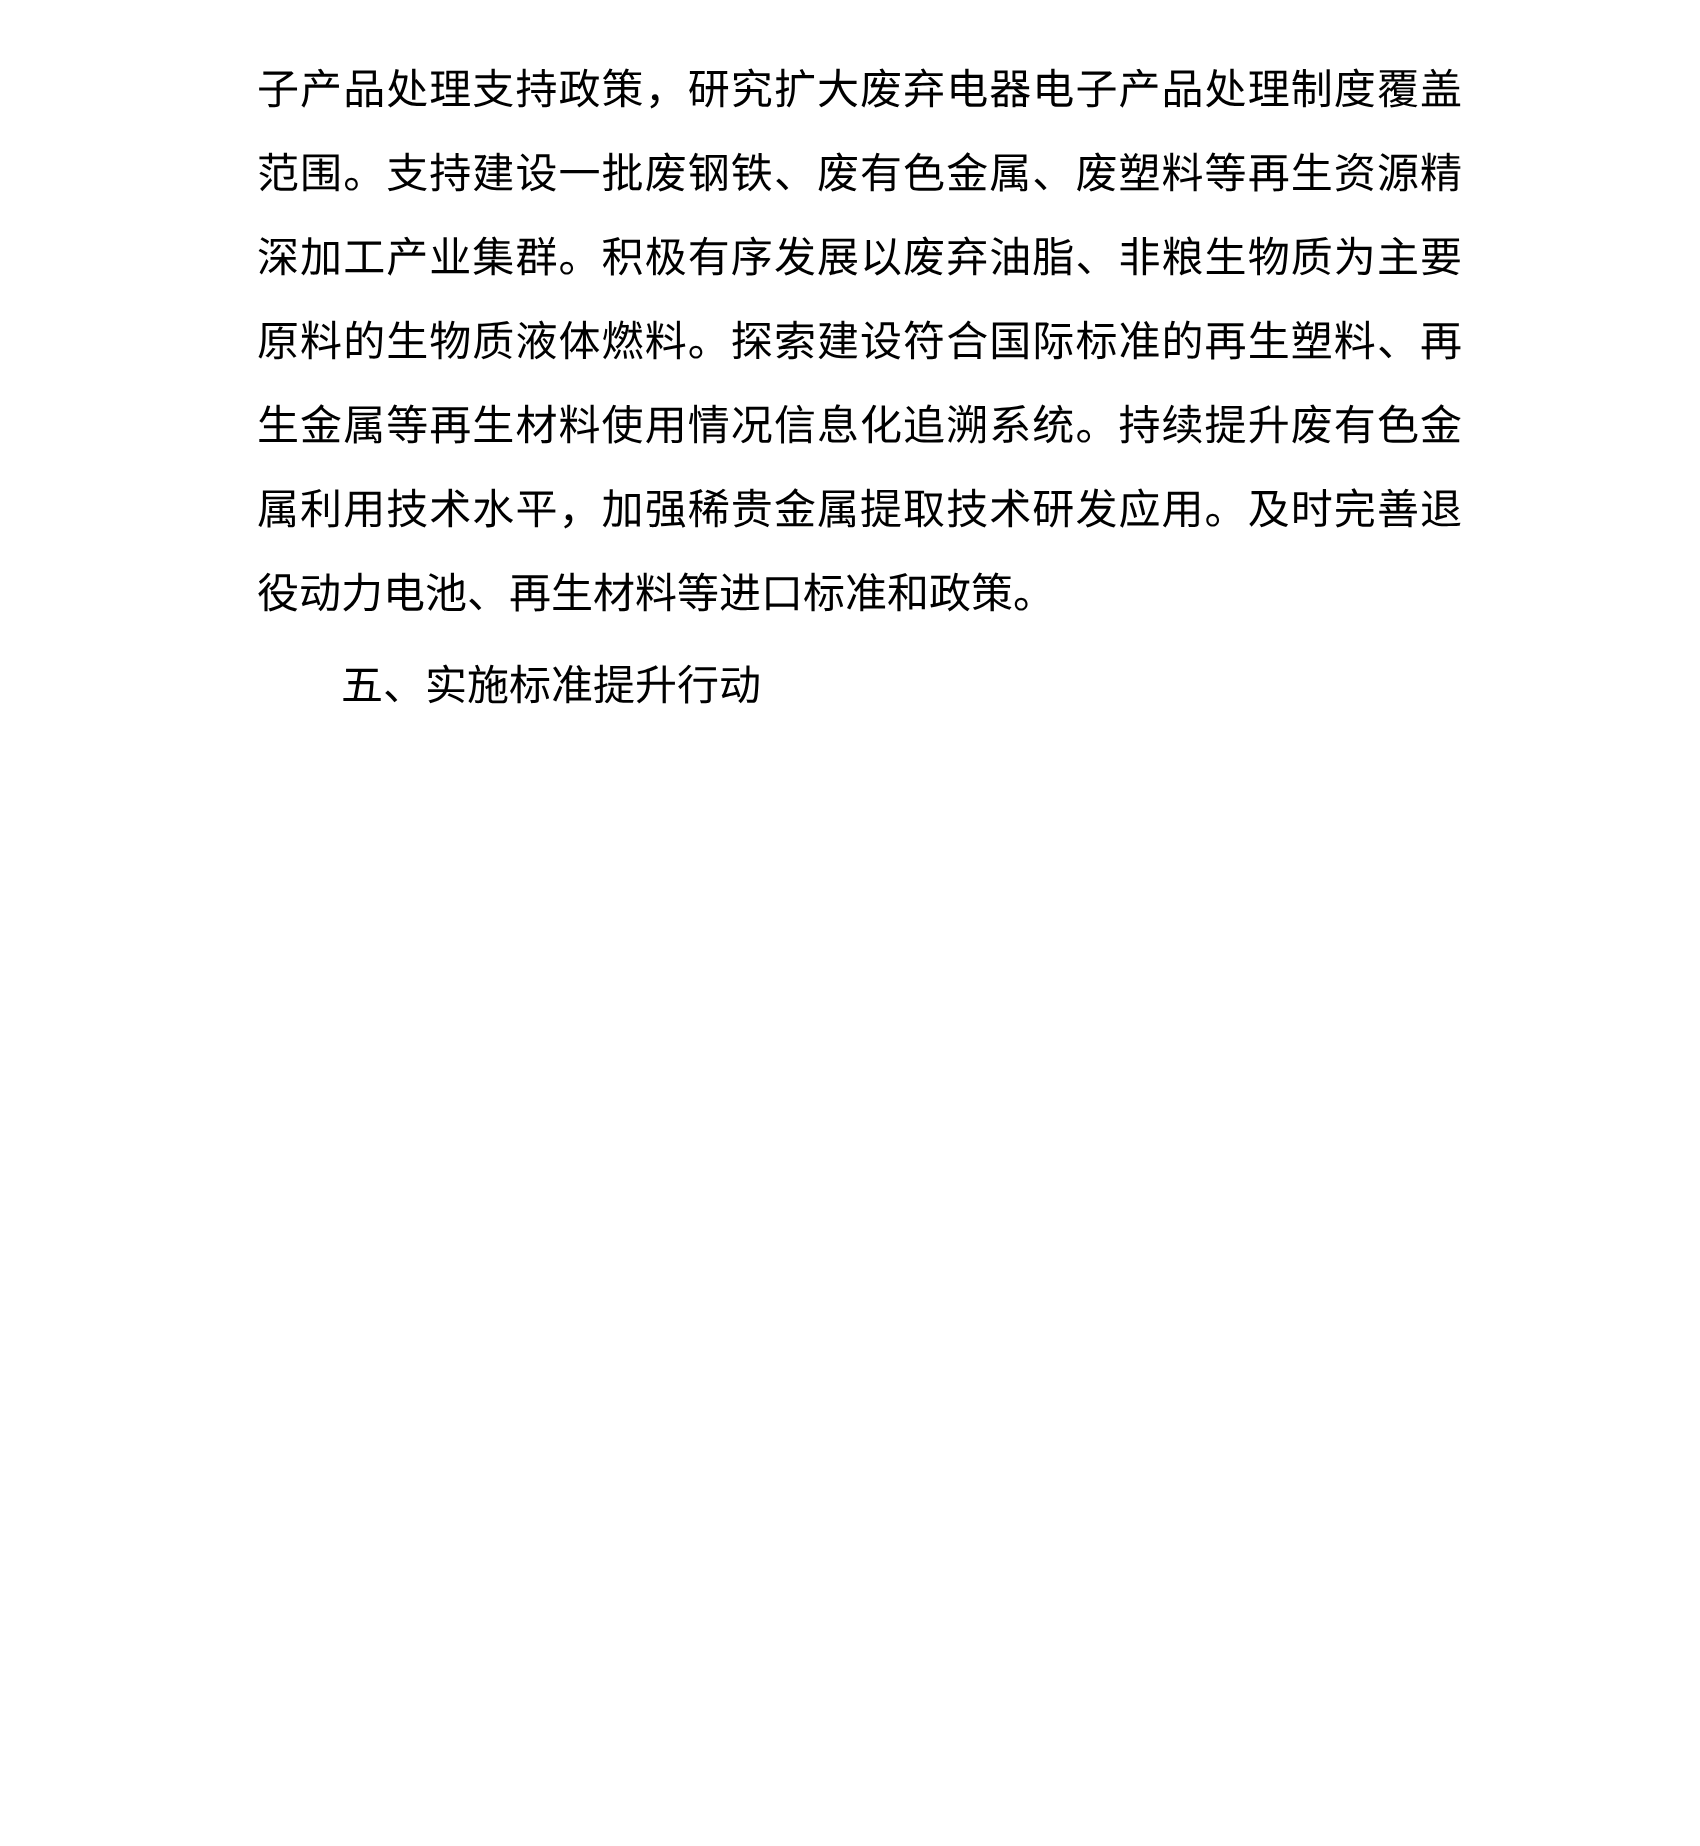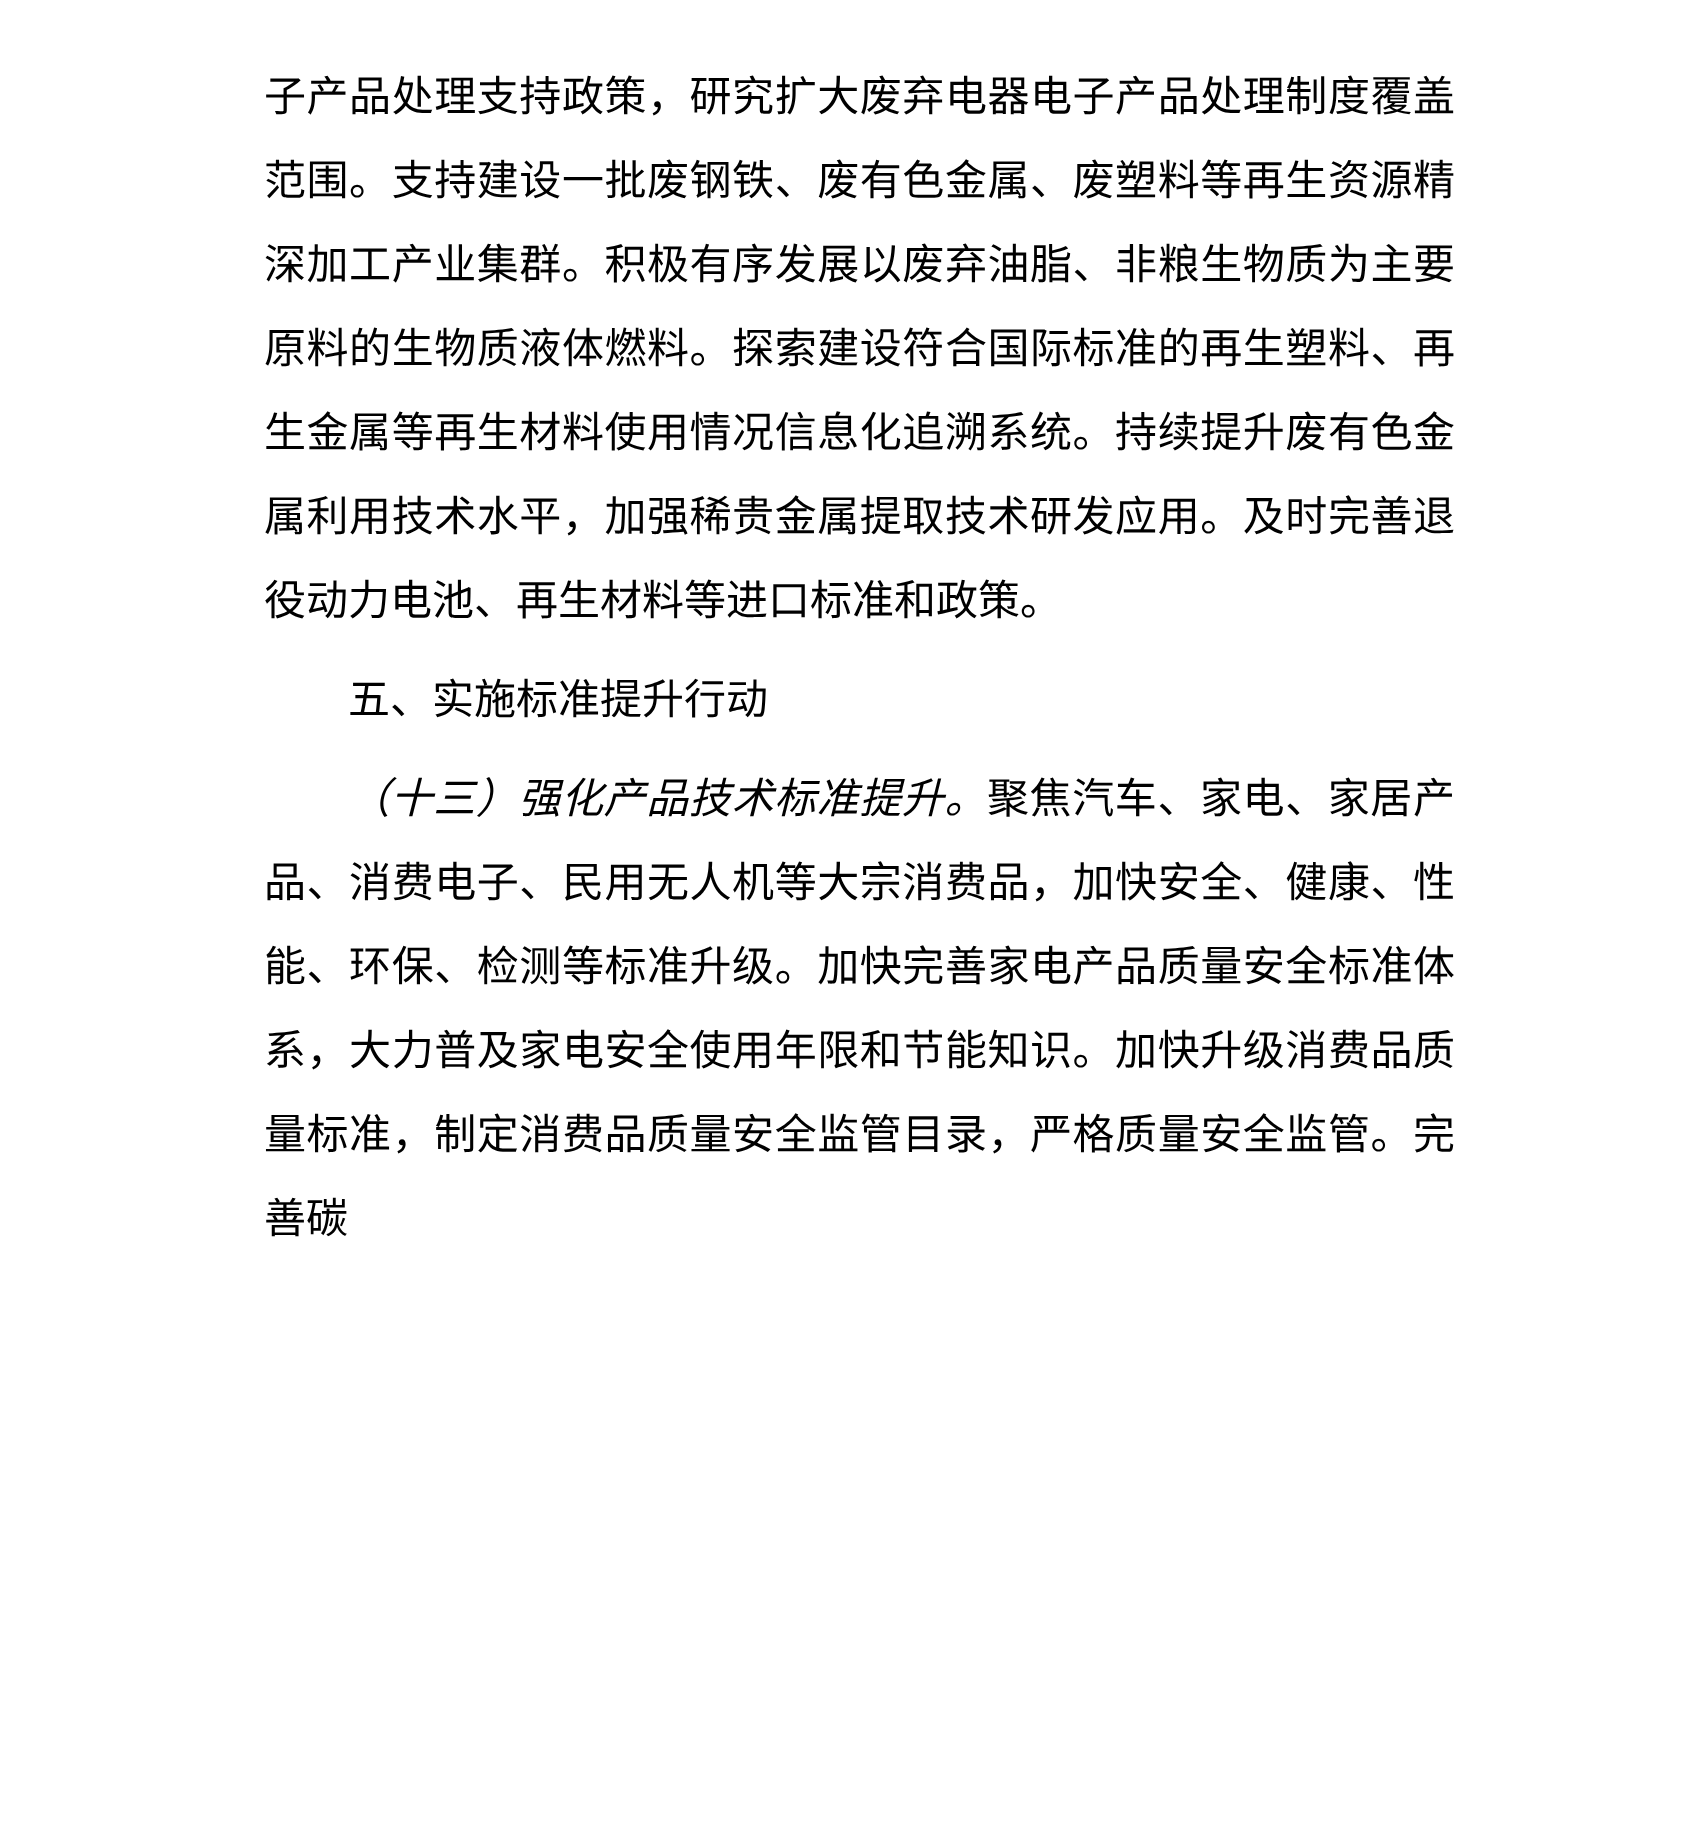--- a/index.html
+++ b/index.html
@@ -16,21 +16,21 @@
   }
   .page {
     box-sizing: border-box;
     width: 1700px;
     height: 1846px;
     background: #ffffff;
     padding: 40px 230px 0 249px;
   }
   .page p,
   .page h2 {
-    margin: 15px;
+    margin: 8px;
     font-size: 42px;
     line-height: 84px;
     font-weight: normal;
     text-align: justify;
     letter-spacing: 0;
   }
   .indented {
     text-indent: 84px; 
   }
   .section-heading {
@@ -46,15 +46,14 @@
 </head>
 <body>
 
 <div class="page">
 
   <p class="body-text">子产品处理支持政策，研究扩大废弃电器电子产品处理制度覆盖范围。支持建设一批废钢铁、废有色金属、废塑料等再生资源精深加工产业集群。积极有序发展以废弃油脂、非粮生物质为主要原料的生物质液体燃料。探索建设符合国际标准的再生塑料、再生金属等再生材料使用情况信息化追溯系统。持续提升废有色金属利用技术水平，加强稀贵金属提取技术研发应用。及时完善退役动力电池、再生材料等进口标准和政策。</p>
 
   <h2 class="section-heading">五、实施标准提升行动</h2>
 
 
-  <p class="body-text indented"><span class="kai-lead">（十三）强化产品技术标准提升。</span><span>聚焦汽车、家电、家居产品、消费电子、民用无人机等大宗消费品，加快安全、健康、性能、环保、检测等标准升级。加快完善家电产品质量安全标准体系，大力普及家电安全使用年限和节能知识。加快升级消费品质量标准，制定消费品质量安全监管目录，严格质量安全监管。完善碳</span></p>
 
 </div>
 
 </body></html>

